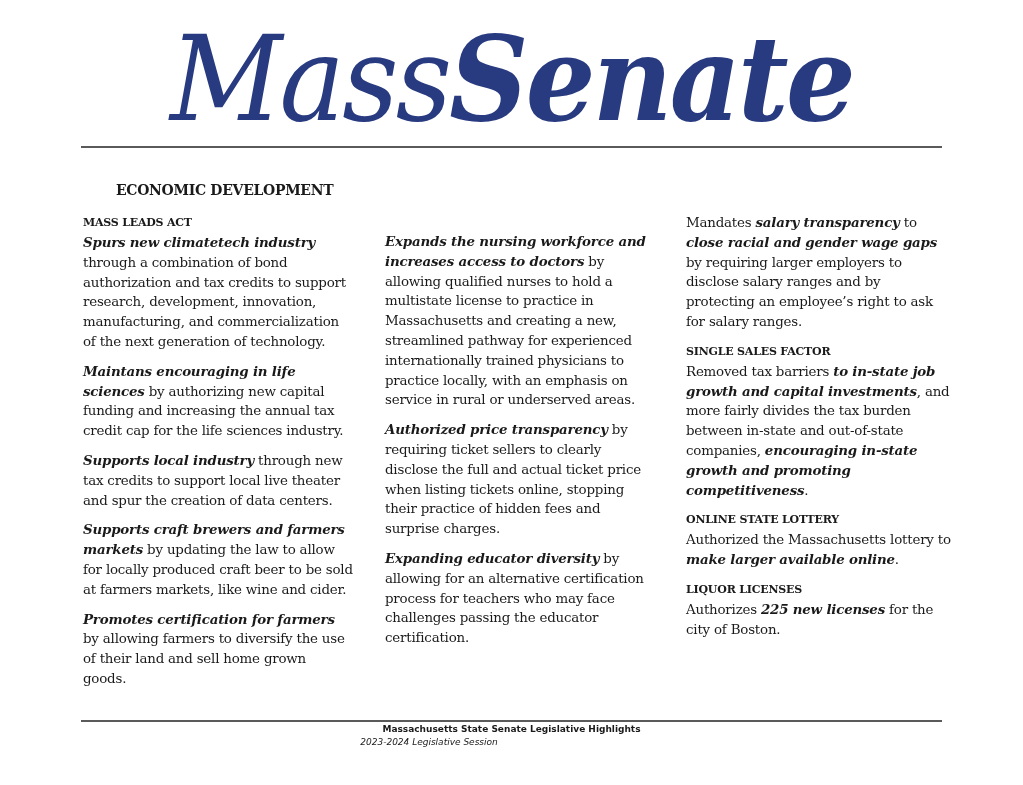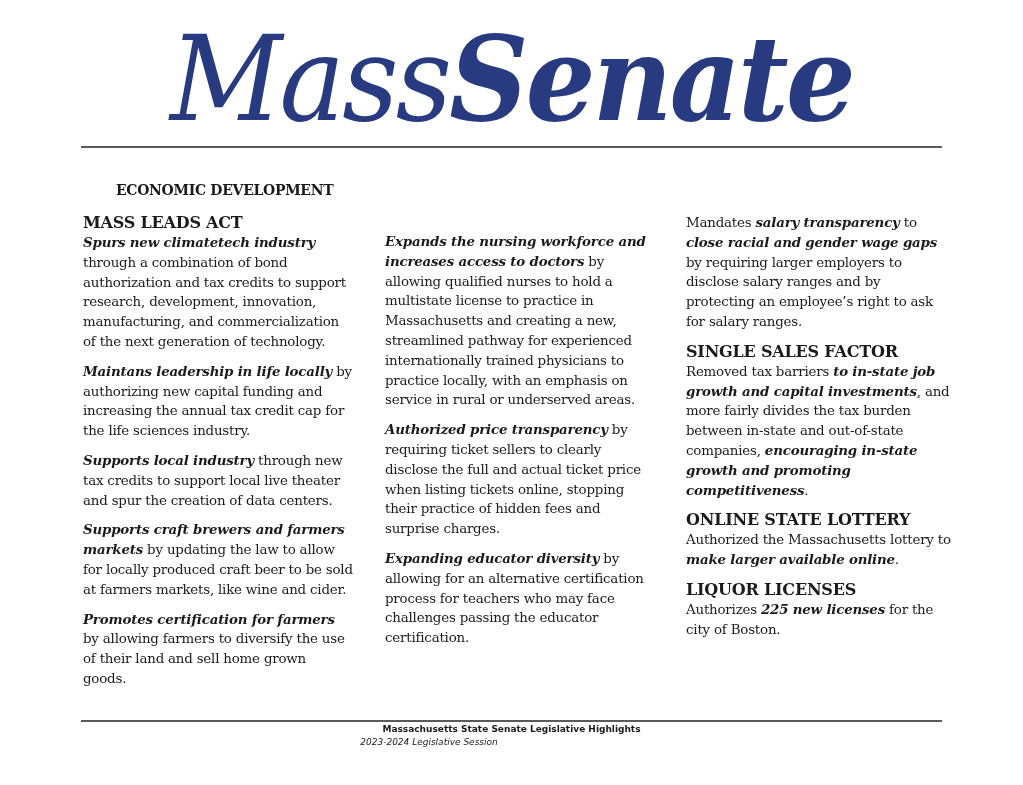--- a/index.html
+++ b/index.html
@@ -12,41 +12,41 @@
   .masthead .senate { font-weight:bold; }
   .rule { position:absolute; left:81px; width:861px; height:2px; background:#5a5a5a; }
   .rule.top { top:146px; }
   .rule.bottom { top:720px; }
   .section-title { position:absolute; left:116px; top:182px; font-weight:bold; 
                    font-size:14px; letter-spacing:-0.3px; }
   .col { position:absolute; font-size:13.4px; line-height:19.8px; letter-spacing:-0.2px; }
   .col1 { left:83px; top:213px; width:270px; }
   .col2 { left:385px; top:232px; width:265px; }
   .col3 { left:686px; top:213px; width:265px; }
-  .heading { font-weight:bold; font-size:16px; line-height:20px; letter-spacing:-0.2px; }
+  .heading { font-weight:bold; font-size:11px; line-height:20px; letter-spacing:-0.2px; }
   .para { margin:0 0 10px 0; }
   .para b { font-style:italic;text-align:center; }
   .footer-title { position:absolute; left:0; width:1023px; top:724px; text-align:center;
                   font-family:"DejaVu Sans", sans-serif; font-weight:bold; font-size:9px; }
   .footer-sub { position:absolute; left:0; width:858px; top:737px; text-align:center;
                 font-family:"DejaVu Sans", sans-serif; font-style:italic; font-size:9px; }
 </style>
 </head>
 <body>
 
 <div class="masthead"><span class="mass">Mass</span><span class="senate">Senate</span></div>
 
 <div class="rule top"></div>
 
 <div class="section-title">ECONOMIC DEVELOPMENT</div>
 
 <div class="col col1">
   <div class="heading">MASS LEADS ACT</div>
   <p class="para"><b>Spurs new climatetech industry</b><span> through a combination of bond authorization and tax credits to support research, development, innovation, manufacturing, and commercialization of the next generation of technology.</span></p>
-  <p class="para"><b>Maintans leadership in life locally</b><span> by authorizing new capital funding and increasing the annual tax credit cap for the life sciences industry.</span></p>
+  <p class="para"><b>Maintans encouraging in life sciences</b><span> by authorizing new capital funding and increasing the annual tax credit cap for the life sciences industry.</span></p>
   <p class="para"><b>Supports local industry</b><span> through new tax credits to support local live theater and spur the creation of data centers.</span></p>
   <p class="para"><b>Supports craft brewers and farmers markets</b><span> by updating the law to allow for locally produced craft beer to be sold at farmers markets, like wine and cider.</span></p>
   <p class="para"><b>Promotes certification for farmers</b><span> by allowing farmers to diversify the use of their land and sell home grown goods.</span></p>
 </div>
 
 <div class="col col2">
   <p class="para"><b>Expands the nursing workforce and increases access to doctors</b><span> by allowing qualified nurses to hold a multistate license to practice in Massachusetts and creating a new, streamlined pathway for experienced internationally trained physicians to practice locally, with an emphasis on service in rural or underserved areas.</span></p>
   <p class="para"><b>Authorized price transparency</b><span> by requiring ticket sellers to clearly disclose the full and actual ticket price when listing tickets online, stopping their practice of hidden fees and surprise charges.</span></p>
   <p class="para"><b>Expanding educator diversity</b><span> by allowing for an alternative certification process for teachers who may face challenges passing the educator certification.</span></p>
 </div>

